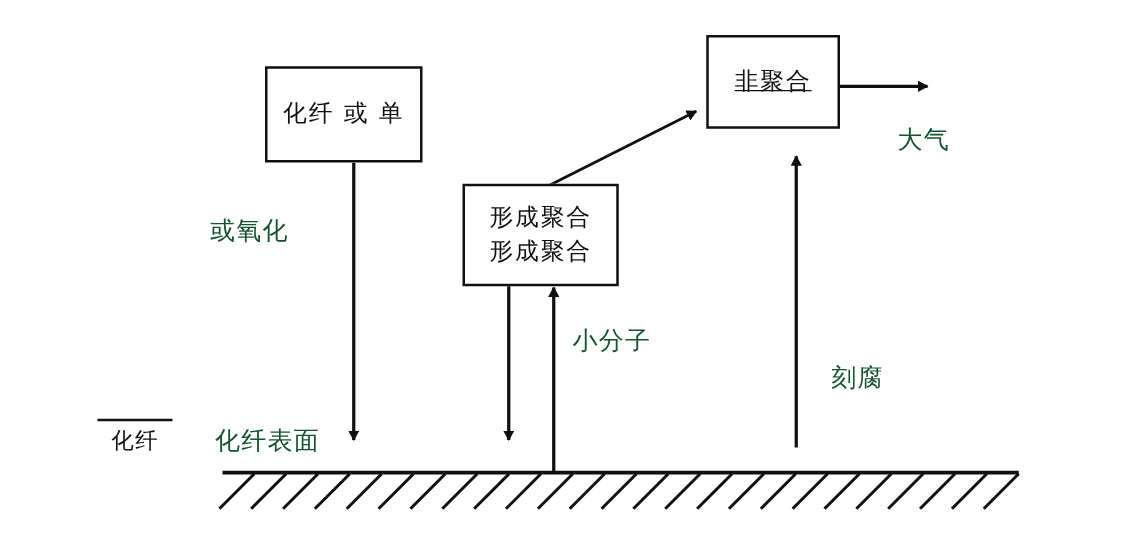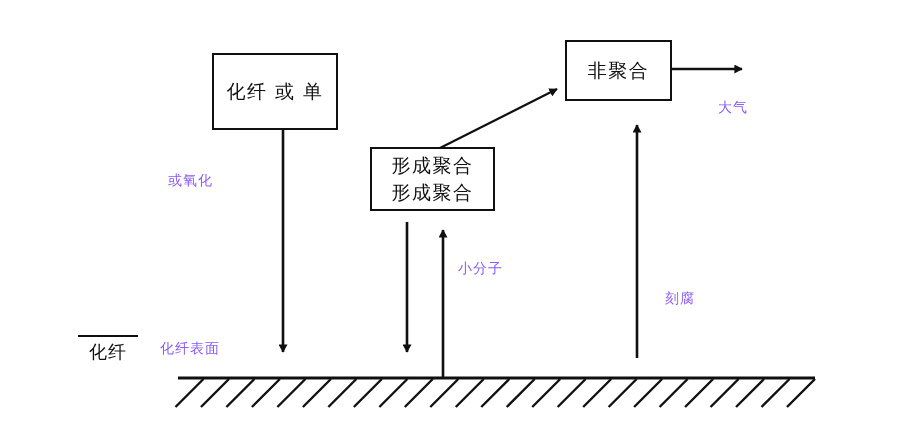--- a/index.html
+++ b/index.html
@@ -40,22 +40,22 @@
     line-height: 1.42;
     letter-spacing: 1.5px;
     text-align: center;
     white-space: nowrap;
   }
   .node-box .line {
     display: block;
   }
   .free-label {
     position: absolute;
-    color: #8b5cf6;
-    font-size: 14px;
+    color: #14532d;
+    font-size: 20px;
     line-height: 1.45;
     letter-spacing: 1px;
     white-space: nowrap;
   }
   .free-label .line {
     display: block;
   }
   .phase-fraction {
     position: absolute;
     color: #101010;
@@ -134,46 +134,46 @@
           <line x1="789.52" y1="379" x2="761.52" y2="407" stroke="#101010" stroke-width="2.4"></line>
           <line x1="815.00" y1="379" x2="787.00" y2="407" stroke="#101010" stroke-width="2.4"></line>
         </g>
     </g>
   </svg>
 
   <div class="node-box" id="box-plasma-source" style="left:212px; top:53px; width:126px; height:77px;">
     <span class="line">化纤 或 单</span>
   </div>
 
-  <div class="node-box" id="box-polymer-intermediate" style="left:370px; top:147px; width:125px; height:64px;">
+  <div class="node-box" id="box-polymer-intermediate" style="left:370px; top:147px; width:125px; height:82px;">
     <span class="line">形成聚合</span>
     <span class="line">形成聚合</span>
   </div>
 
-  <div class="node-box" id="box-non-polymerizing-gas" style="left:565px; top:40px; width:107px; height:61px;">
+  <div class="node-box" id="box-non-polymerizing-gas" style="left:565px; top:28px; width:107px; height:75px;text-decoration:underline;">
     <span class="line">非聚合</span>
   </div>
 
   <div class="free-label" id="label-surface-grafting" style="left:168px; top:170px;">
     <span class="line">或氧化</span>
   </div>
 
   <div class="free-label" id="label-atmosphere" style="left:718px; top:97px;">
     <span class="line">大气</span>
   </div>
 
   <div class="free-label" id="label-small-molecule" style="left:458px; top:258px;text-align:right;">
     <span class="line">小分子</span>
   </div>
 
   <div class="free-label" id="label-etching" style="left:665px; top:288px;">
     <span class="line">刻腐</span>
   </div>
 
-  <div class="free-label" id="label-fiber-surface" style="left:160px; top:338px;">
+  <div class="free-label" id="label-fiber-surface" style="left:172px; top:338px;">
     <span class="line">化纤表面</span>
   </div>
 
   <div class="phase-fraction" id="phase-fraction" style="left:78px; top:335px; width:60px;">
     <span class="bar"></span>
     <span class="den">化纤</span>
   </div>
 
 </div>
 

